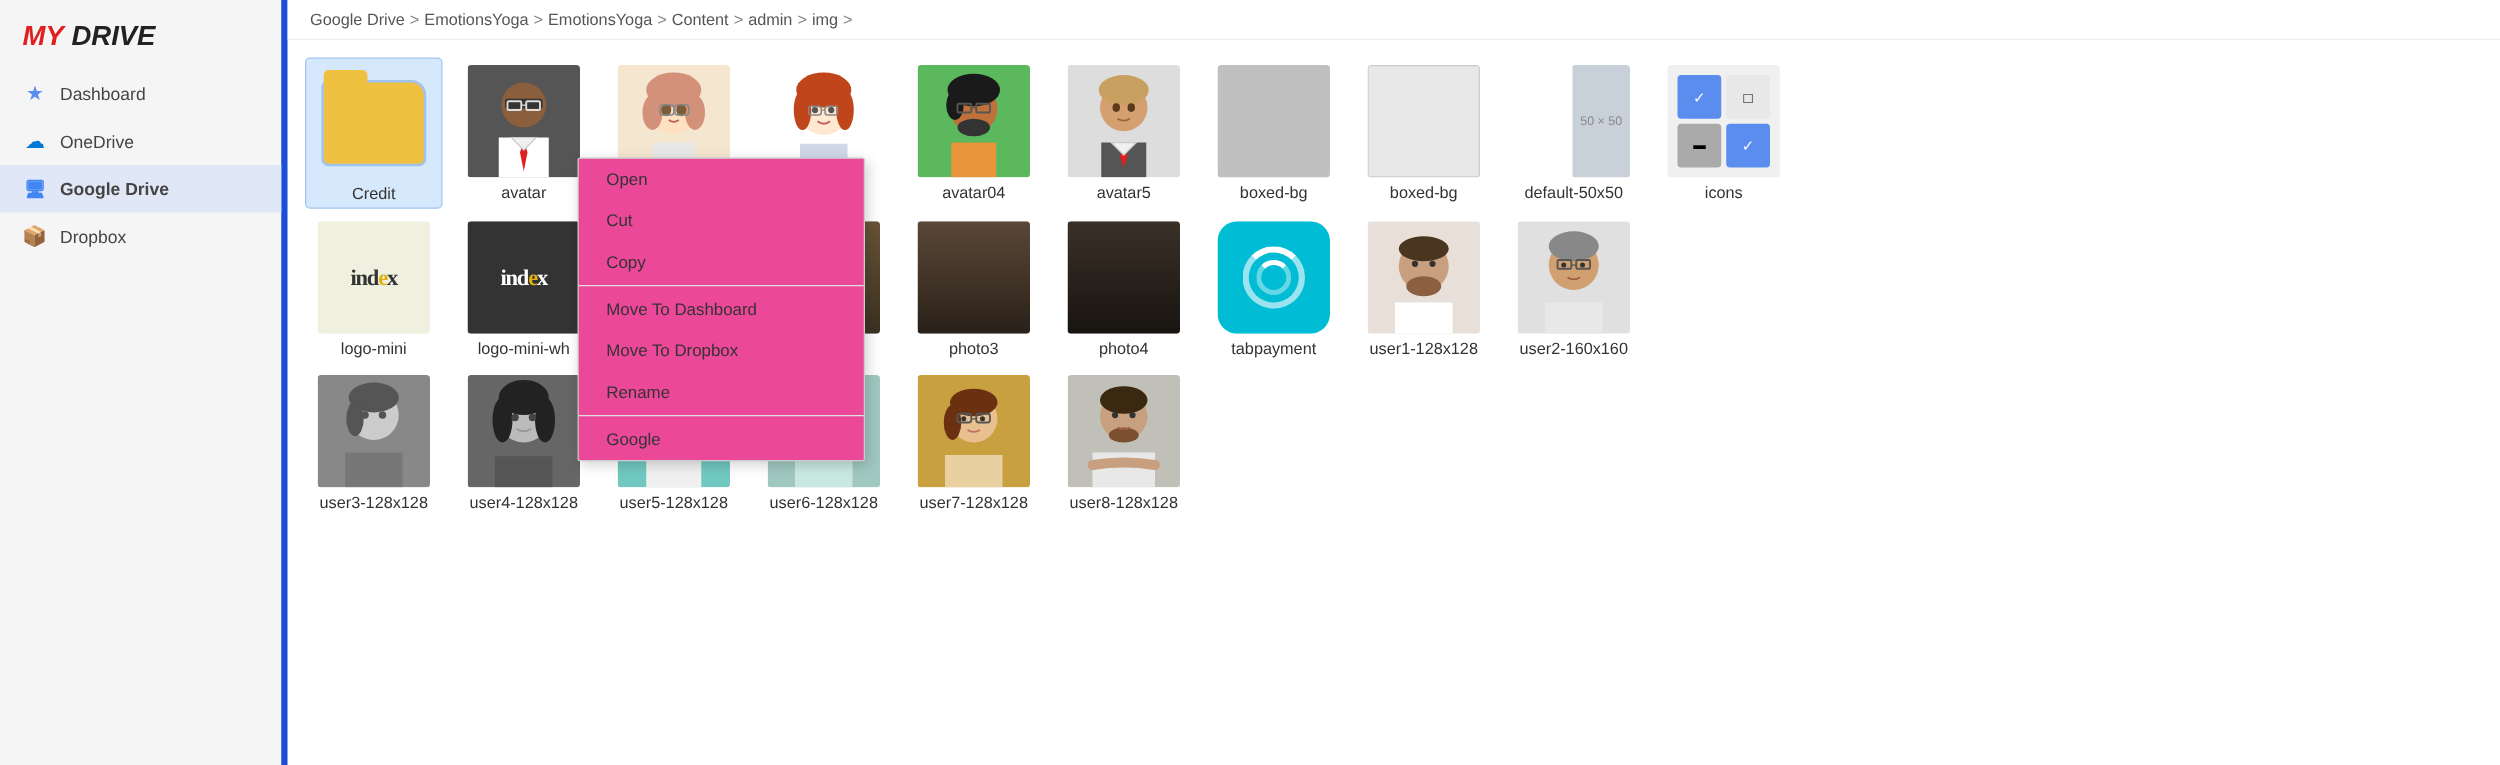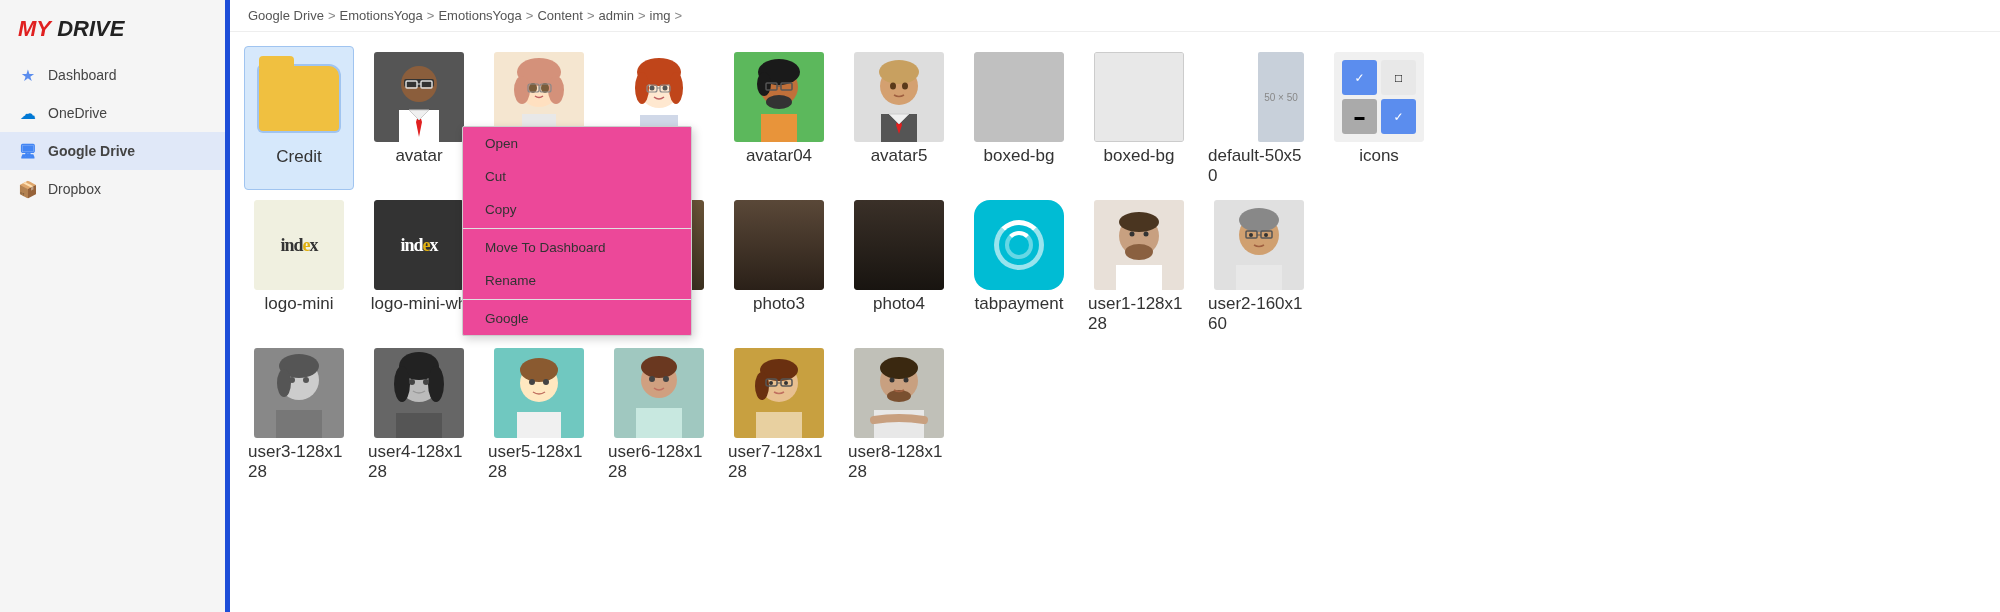--- a/index.html
+++ b/index.html
@@ -86,21 +86,21 @@
       height: 90px;
       display: flex;
       align-items: center;
       justify-content: center;
       overflow: hidden;
       border-radius: 3px;
       margin-bottom: 4px;
     }
 
     .file-label {
-      font-size: 17px;
+      font-size: 13px;
       color: #333;
       text-align: left;
       word-break: break-all;
       max-width: 105px;
     }
 
     
     .folder-thumb {
       width: 80px;
       height: 65px;
@@ -575,19 +575,20 @@
         <span class="file-label">user8-128x128</span>
       </div>
     </div>
 
     <div id="context-menu">
       <div class="ctx-item">Open</div>
       <div class="ctx-item">Cut</div>
       <div class="ctx-item">Copy</div>
       <hr class="ctx-divider">
       <div class="ctx-item">Move To Dashboard</div>
+      <div class="ctx-item">Move To Dropbox</div>
       <div class="ctx-item">Rename</div>
       <hr class="ctx-divider">
       <div class="ctx-item">Google</div>
     </div>
 
   </div>
 </div>
 
 </body></html>

